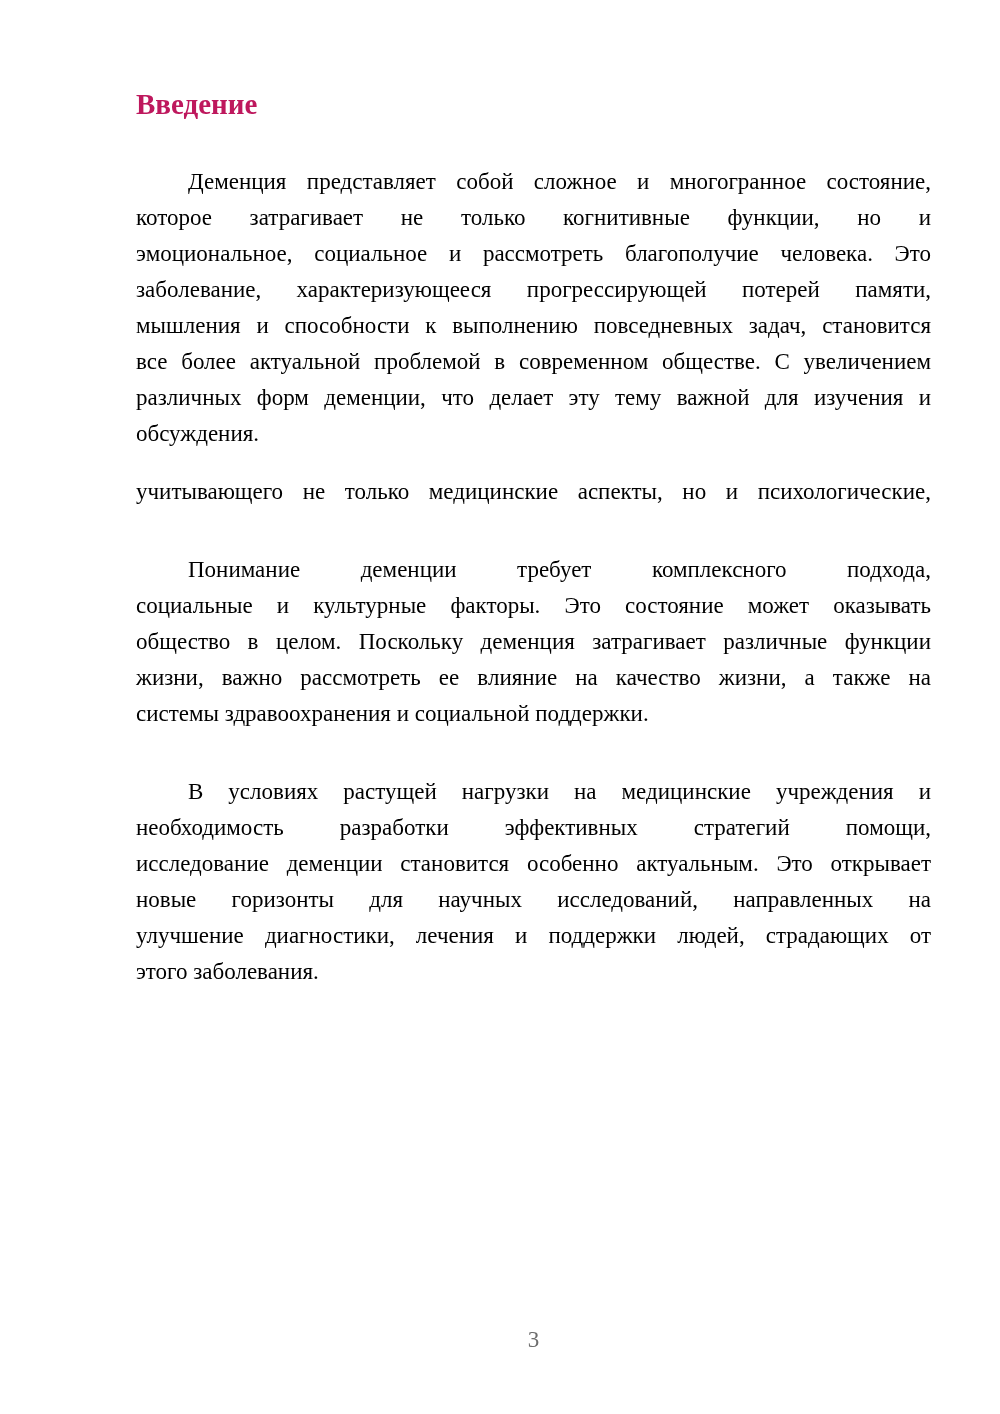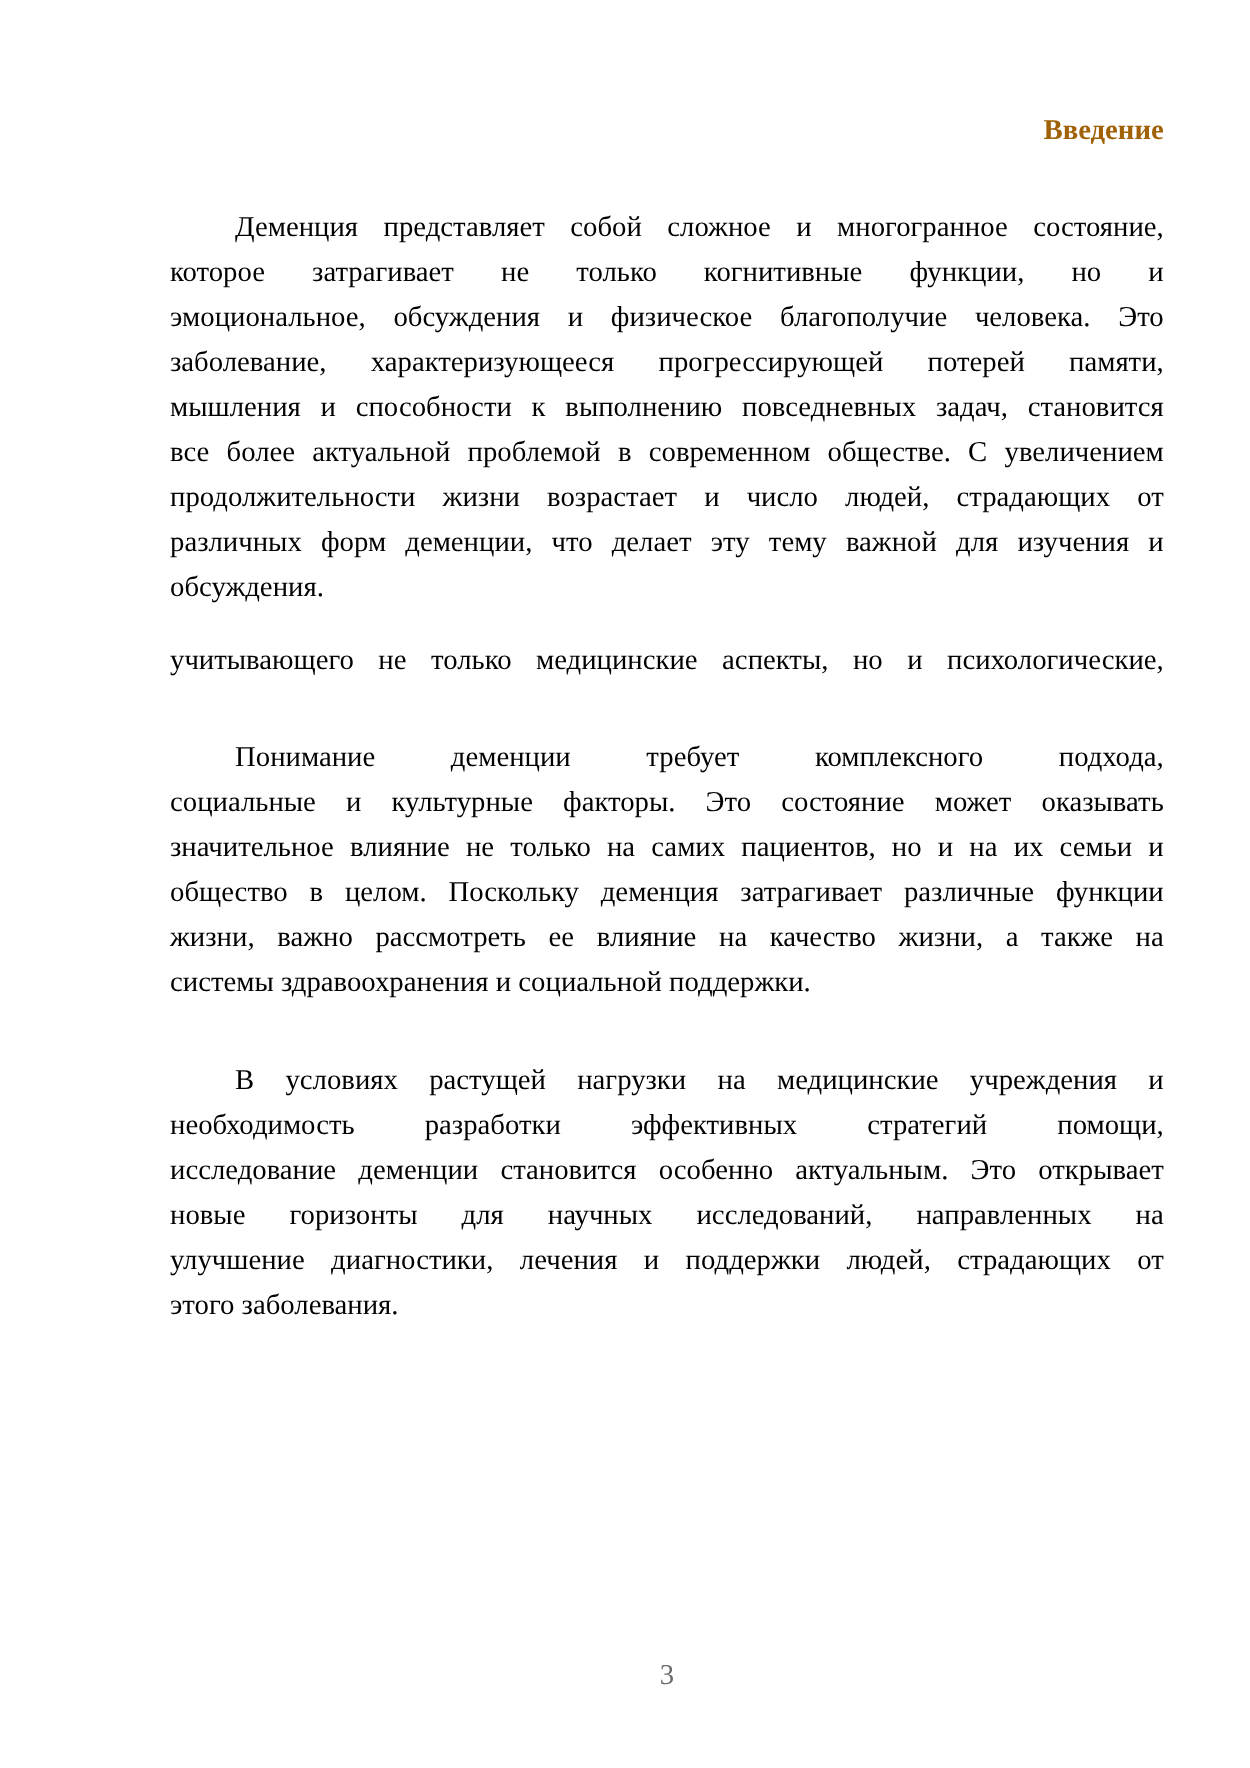--- a/index.html
+++ b/index.html
@@ -17,25 +17,25 @@
     overflow: hidden;
   }
   .content {
     position: absolute;
     left: 136px;
     top: 86px;
     width: 795px;
   }
   .heading {
     margin: 0 0 13px 0;
-    font-size: 23px;
+    font-size: 29px;
     font-weight: bold;
     line-height: 36px;
-    text-align: right;
-    color: #a16207;
+    text-align: left;
+    color: #be185d;
   }
   .paragraph {
     margin: 0 0 22px 0;
     font-size: 23px;
   }
   .paragraph:last-child {
     margin-bottom: 0;
   }
   .line {
     line-height: 36px;
@@ -64,33 +64,31 @@
 </head>
 <body>
 
 <div class="page">
   <div class="content">
     <h1 class="heading">Введение</h1>
     <div id="paragraphs">
         <div class="paragraph">
           <div class="line first">Деменция представляет собой сложное и многогранное состояние,</div>
           <div class="line">которое затрагивает не только когнитивные функции, но и</div>
-          <div class="line">эмоциональное, обсуждения и физическое благополучие человека. Это</div>
+          <div class="line">эмоциональное, социальное и рассмотреть благополучие человека. Это</div>
           <div class="line">заболевание, характеризующееся прогрессирующей потерей памяти,</div>
           <div class="line">мышления и способности к выполнению повседневных задач, становится</div>
           <div class="line">все более актуальной проблемой в современном обществе. С увеличением</div>
-          <div class="line">продолжительности жизни возрастает и число людей, страдающих от</div>
           <div class="line">различных форм деменции, что делает эту тему важной для изучения и</div>
           <div class="line last">обсуждения.</div>
         </div>
         <div class="paragraph">
           <div class="line">учитывающего не только медицинские аспекты, но и психологические,</div>
           <div class="line first">Понимание деменции требует комплексного подхода,</div>
           <div class="line">социальные и культурные факторы. Это состояние может оказывать</div>
-          <div class="line">значительное влияние не только на самих пациентов, но и на их семьи и</div>
           <div class="line">общество в целом. Поскольку деменция затрагивает различные функции</div>
           <div class="line">жизни, важно рассмотреть ее влияние на качество жизни, а также на</div>
           <div class="line last">системы здравоохранения и социальной поддержки.</div>
         </div>
         <div class="paragraph">
           <div class="line first">В условиях растущей нагрузки на медицинские учреждения и</div>
           <div class="line">необходимость разработки эффективных стратегий помощи,</div>
           <div class="line">исследование деменции становится особенно актуальным. Это открывает</div>
           <div class="line">новые горизонты для научных исследований, направленных на</div>
           <div class="line">улучшение диагностики, лечения и поддержки людей, страдающих от</div>

